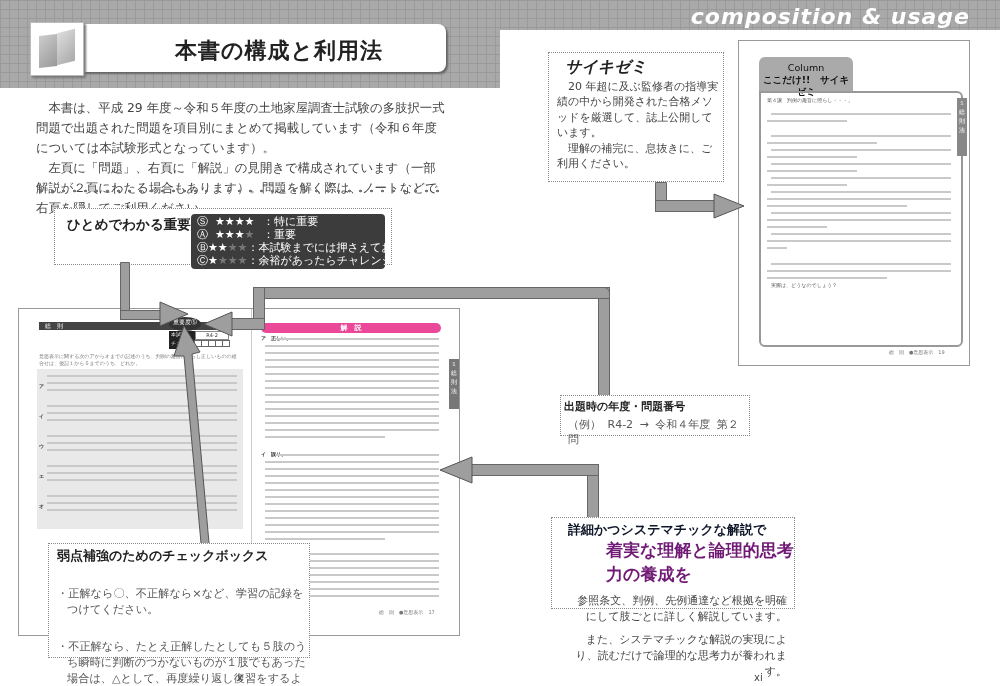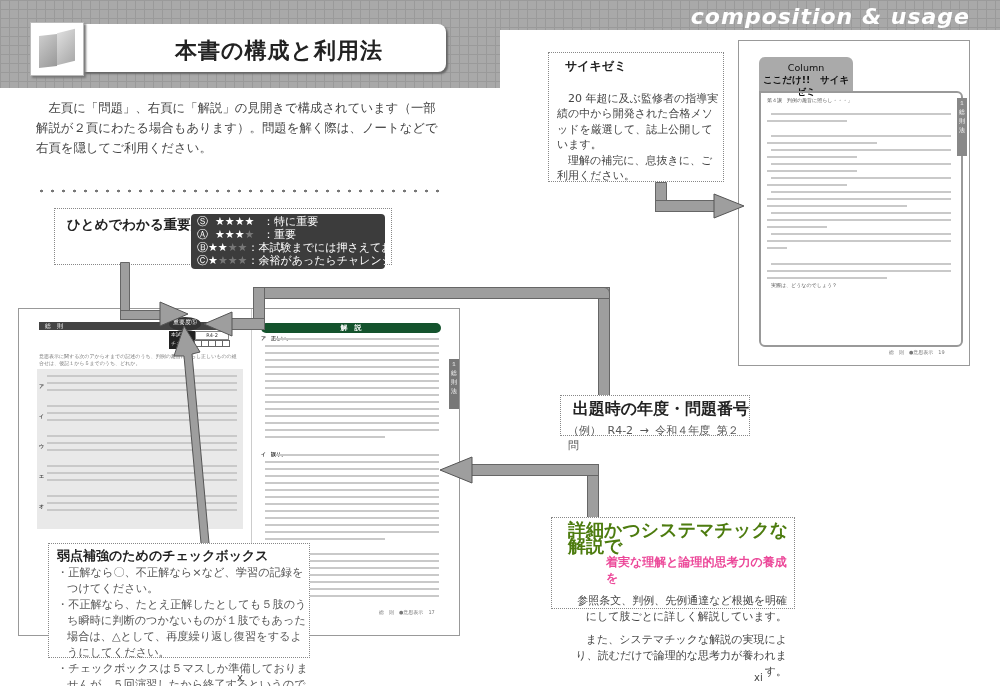--- a/index.html
+++ b/index.html
@@ -32,69 +32,70 @@
   .imp-grade{width:18px;}
   .imp-stars{width:48px;letter-spacing:0;}
   .imp-stars .on{color:#fff;}
   .imp-stars .off{color:#777;}
   
   .mock-left{position:absolute;left:18px;top:308px;width:440px;height:326px;border:1px solid #999;background:#fff;}
   .mock-right{position:absolute;left:738px;top:40px;width:230px;height:324px;border:1px solid #999;background:#fff;}
   .gray-block{position:absolute;background:#e9e9e9;}
   .fake-line{position:absolute;height:2px;background:#c9c9c9;}
   .tiny{font-size:5px;line-height:7px;color:#777;}
-  .pill-bar{position:absolute;height:10px;background:#14532d;border-radius:5px;color:#fff;font-size:7px;text-align:center;line-height:10px;font-weight:bold;}
+  .pill-bar{position:absolute;height:10px;background:#ec4899;border-radius:5px;color:#fff;font-size:7px;text-align:center;line-height:10px;font-weight:bold;}
   .section-head{position:absolute;left:20px;top:13px;width:190px;height:8px;background:#444;color:#fff;font-size:6px;line-height:8px;padding-left:6px;}
   .topic-box{position:absolute;left:20px;top:21px;width:190px;height:15px;border:1px solid #888;font-size:9px;line-height:15px;padding-left:6px;color:#222;}
   .q-meta{position:absolute;left:150px;top:22px;font-size:5px;line-height:7px;}
   .q-meta div{display:flex;}
   .q-meta .k{background:#222;color:#fff;padding:0 2px;width:22px;}
   .q-meta .v{border:1px solid #888;width:32px;text-align:center;}
   .cb{display:inline-block;width:6px;height:5px;border:1px solid #666;margin-left:-1px;}
   .badge-s{position:absolute;left:150px;top:8px;width:32px;height:14px;background:#333;border-radius:50%;color:#fff;font-size:6px;text-align:center;line-height:10px;}
   .tab-vert{position:absolute;background:#777;color:#fff;font-size:6px;width:10px;text-align:center;line-height:9px;}
   
   .col-tab{position:absolute;left:20px;top:16px;width:94px;height:34px;background:#aaa;border-radius:6px 6px 0 0;text-align:center;font-size:9.5px;line-height:12px;padding-top:5px;color:#111;font-weight:bold;box-sizing:border-box;}
   .col-tab .en{font-weight:normal;}
   .col-card{position:absolute;left:20px;top:50px;width:200px;height:252px;border:2px solid #999;border-radius:0 6px 6px 6px;}
   .pg-no{position:absolute;font-size:5px;color:#777;}
   
   .arr{position:absolute;background:#9e9e9e;border:1px solid #666;box-sizing:border-box;}
   svg.ah{position:absolute;overflow:visible;}
   
   .saiki-box{left:548px;top:52px;width:176px;height:130px;padding:6px 0 0 8px;box-sizing:border-box;font-size:11px;line-height:15.5px;color:#444;}
-  .saiki-box .callout-title{font-size:12px;margin-bottom:16px;padding-left:8px;}
+  .saiki-box .callout-title{font-size:16px;margin-bottom:4px;padding-left:8px;font-style:italic;}
   .saiki-box p{margin:0;text-indent:1em;}
   .year-box{left:560px;top:395px;width:190px;height:41px;padding:3px 0 0 3px;box-sizing:border-box;}
-  .year-box .callout-title{font-size:16px;text-align:right;}
+  .year-box .callout-title{font-size:11px;}
   .year-ex{font-size:11px;color:#555;margin-top:3px;padding-left:4px;word-spacing:3px;}
   .explain-box{left:551px;top:517px;width:244px;height:65px;padding:4px 0 0 6px;box-sizing:border-box;font-size:11px;line-height:16px;color:#444;}
-  .explain-box .t1{font-weight:bold;color:#4d7c0f;font-size:18px;padding-left:10px;line-height:16px;font-family:Liberation Serif, serif;}
-  .explain-box .t2{font-weight:bold;color:#ec4899;font-size:12px;padding-left:48px;line-height:16px;}
+  .explain-box .t1{font-weight:bold;color:#0f172a;font-size:13px;padding-left:10px;line-height:16px;font-family:Liberation Serif, serif;}
+  .explain-box .t2{font-weight:bold;color:#701a75;font-size:17px;padding-left:48px;line-height:24px;}
   .explain-box p{margin:7px;text-indent:1em;text-align:right;}
   .check-box-callout{left:48px;top:543px;width:262px;height:115px;padding:3px 0 0 8px;box-sizing:border-box;font-size:11.2px;line-height:16px;color:#555;}
   .check-box-callout .callout-title{font-size:13px;line-height:18px;}
-  .bullet{padding-left:10px;text-indent:-10px;}
+  .bullet{padding-left:10px;text-indent:-10px;margin-top:21px;}
   .page-num{position:absolute;top:672px;font-size:10px;color:#444;}
 </style>
 </head>
 <body>
 
 <div class="band band-left"></div>
 <div class="band band-right"></div>
 <div class="title-box">
   <span class="title-text">本書の構成と利用法</span>
 </div>
 <div class="book-icon">
   <div class="pg1"></div>
     <div class="pg2"></div>
 </div>
 <div class="en-title">composition &amp; usage</div>
 
 <div class="intro">
+  <p>本書は、平成 29 年度～令和５年度の土地家屋調査士試験の多肢択一式問題で出題された問題を項目別にまとめて掲載しています（令和６年度については本試験形式となっています）。</p>
   <p>左頁に「問題」、右頁に「解説」の見開きで構成されています（一部解説が２頁にわたる場合もあります）。問題を解く際は、ノートなどで右頁を隠してご利用ください。</p>
 </div>
 <div class="dots"></div>
 
 <div class="callout imp-box">
   <div class="imp-title callout-title">ひとめでわかる重要度</div>
   <div class="imp-legend">
     <div class="imp-row">
       <span class="imp-grade">Ⓢ</span>
       <span class="imp-stars"><span class="on">★★★★</span><span class="off"></span></span>

